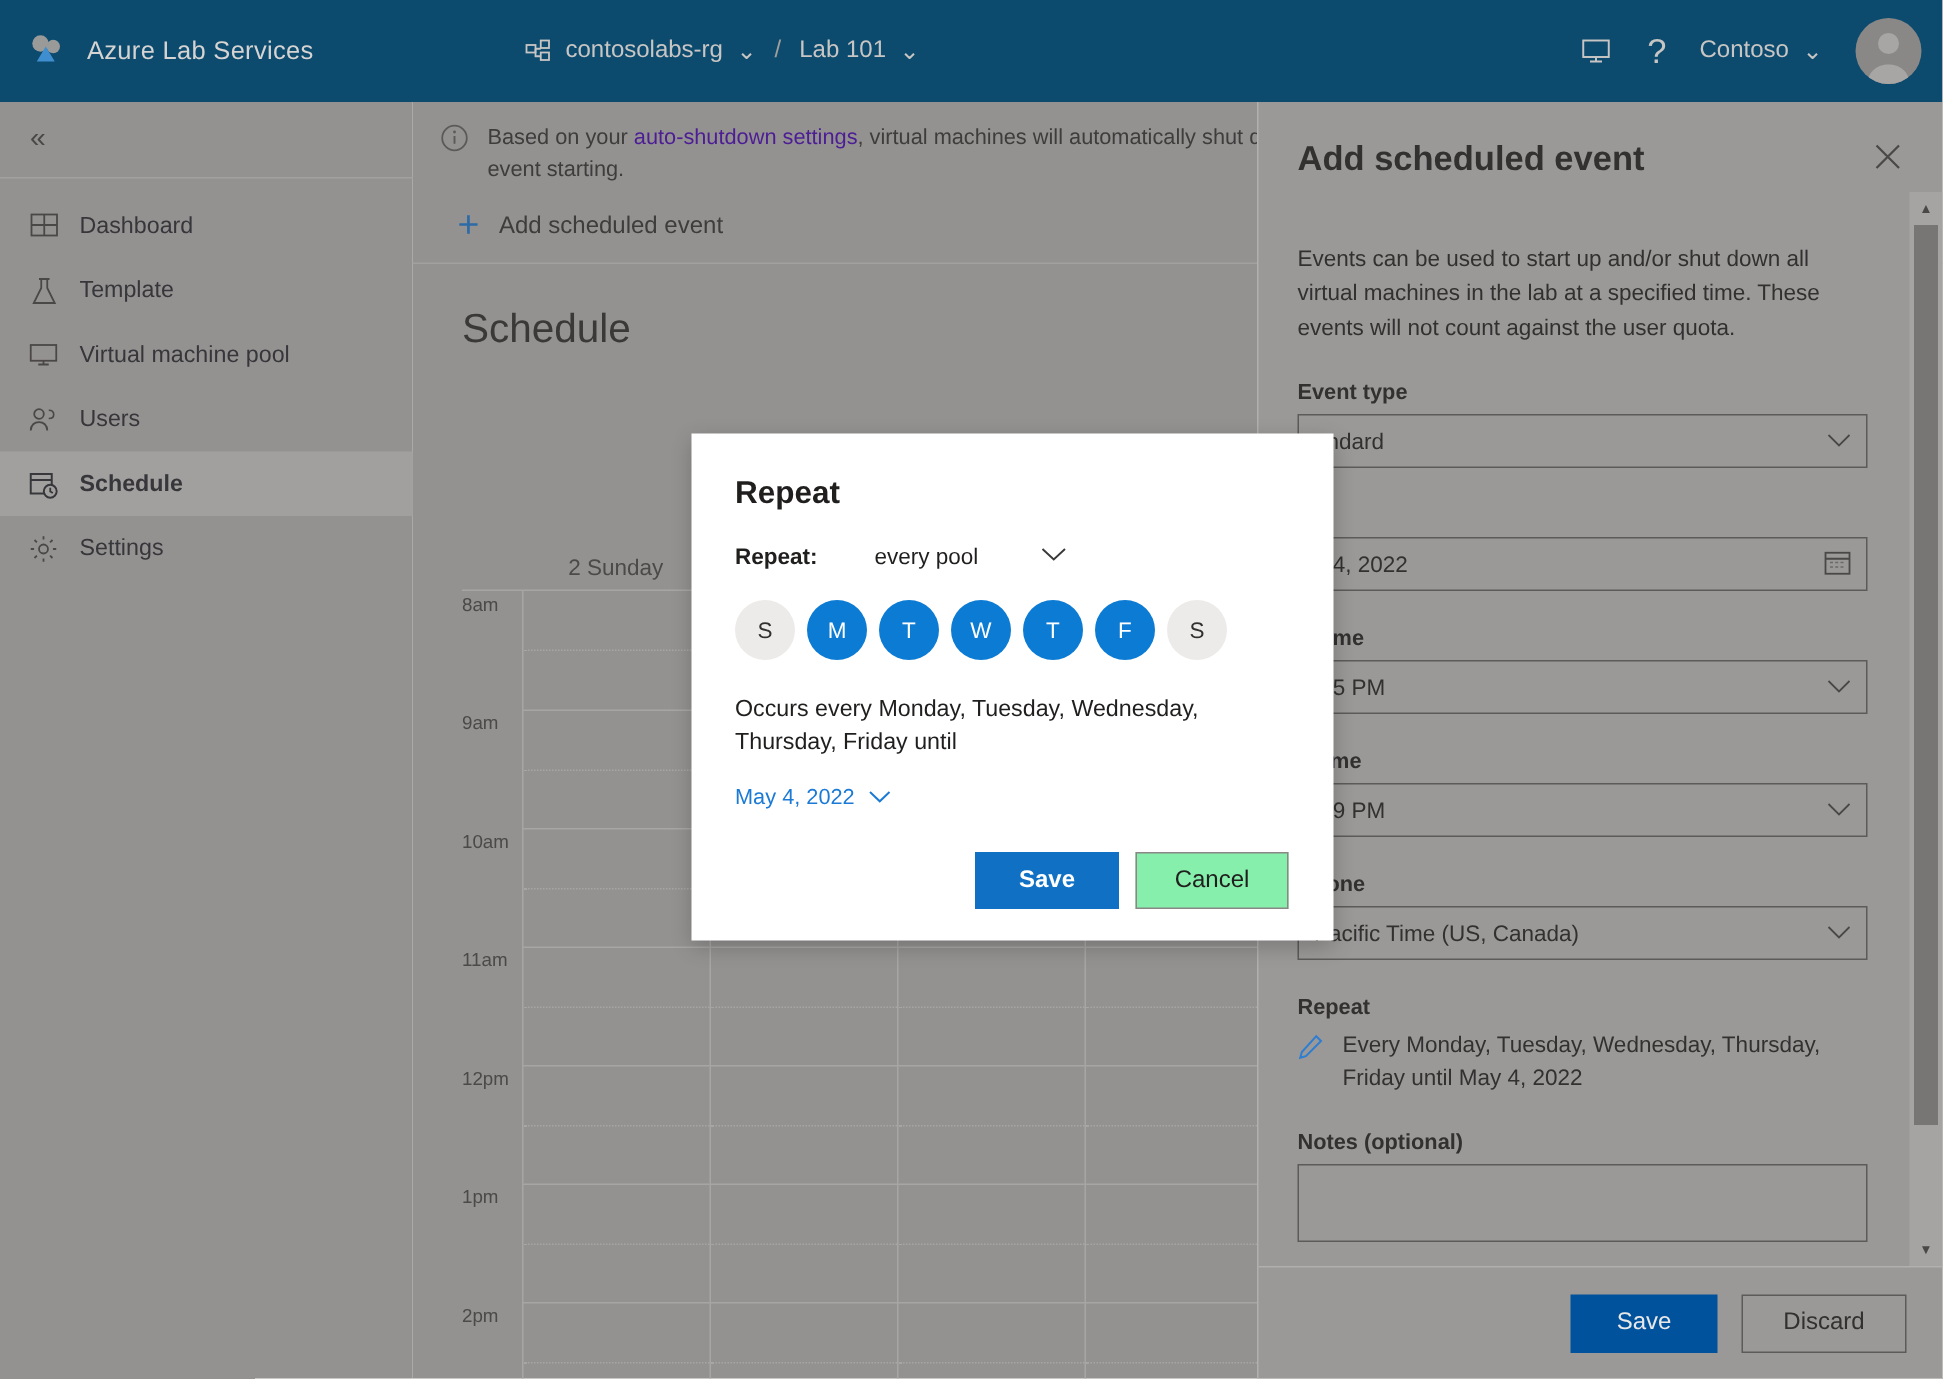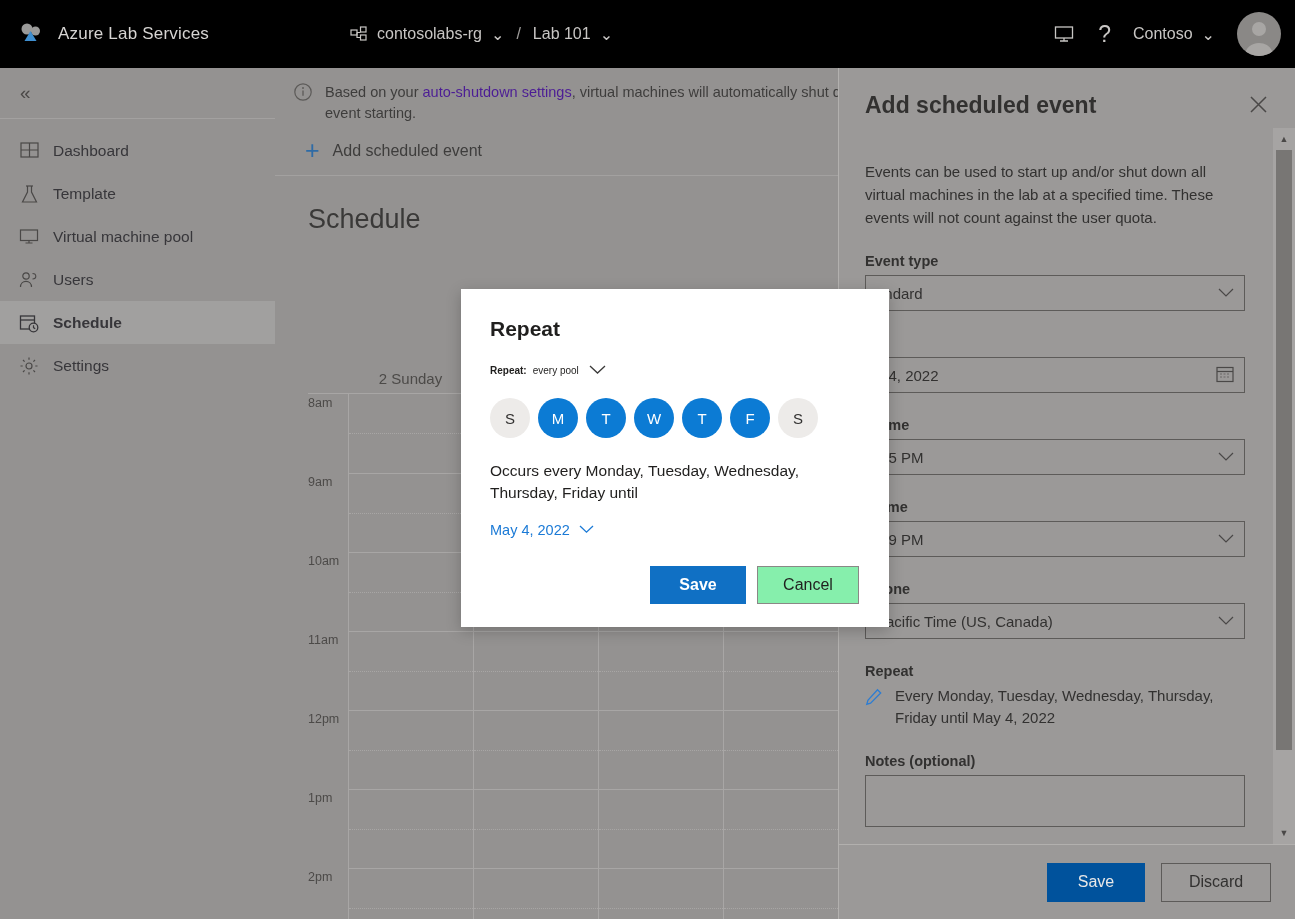--- a/index.html
+++ b/index.html
@@ -7,21 +7,21 @@
     width: 1295px; height: 919px;
     font-family: "Liberation Sans", sans-serif;
     overflow: hidden;
     background: #f3f2f1;
   }
   #root { position: relative; width: 1295px; height: 919px; }
 
   
   .topbar {
     position: absolute; left: 0; top: 0; width: 1295px; height: 68px;
-    background: #000000;
+    background: #0c4a6e;
     display: flex; align-items: center;
   }
   .brand { display: flex; align-items: center; padding-left: 16px; }
   .brand-logo { width: 30px; height: 30px; margin-right: 12px; }
   .brand-title { color: #d6d4d2; font-size: 17px; letter-spacing: .2px; }
   .bc { display: flex; align-items: center; margin-left: 140px; }
   .bc-icon { width: 20px; height: 20px; margin-right: 8px; }
   .bc-text { color: #c8c6c4; font-size: 16px; }
   .bc-sep { color: #a19f9d; font-size: 16px; margin: 0 12px; }
   .chev { margin-left: 9px; display: inline-block; }
@@ -139,21 +139,21 @@
   .p-arrow { height: 22px; display: flex; align-items: center; justify-content: center; color: #4a4847; font-size: 9px; }
   .p-thumb { position: absolute; left: 3px; right: 3px; top: 22px; bottom: 94px; background: #787674; }
 
   
   .modal {
     position: absolute; left: 461px; top: 289px; width: 428px; height: 338px;
     background: #ffffff; box-shadow: 0 4px 14px rgba(0,0,0,.22);
     padding: 28px 30px 0 29px;
   }
   .m-title { font-size: 21px; color: #201f1e; font-weight: bold; }
-  .m-repeat { margin-top: 22px; font-size: 10px; color: #201f1e; display: flex; align-items: center; }
+  .m-repeat { margin-top: 22px; font-size: 15px; color: #201f1e; display: flex; align-items: flex-start; gap: 32px; }
   .m-repeat b { font-weight: bold; margin-right: 6px; }
   .m-repeat .mchev { margin-left: 10px; color: #3b3a39; font-size: 13px; }
   .days { display: flex; gap: 8px; margin-top: 20px; }
   .day {
     width: 40px; height: 40px; border-radius: 50%;
     display: flex; align-items: center; justify-content: center;
     font-size: 15px; background: #edebe9; color: #323130; cursor: pointer;
   }
   .day.on { background: #0c7bd4; color: #ffffff; }
   .m-occurs { margin-top: 22px; font-size: 15.5px; color: #201f1e; line-height: 22px; }

